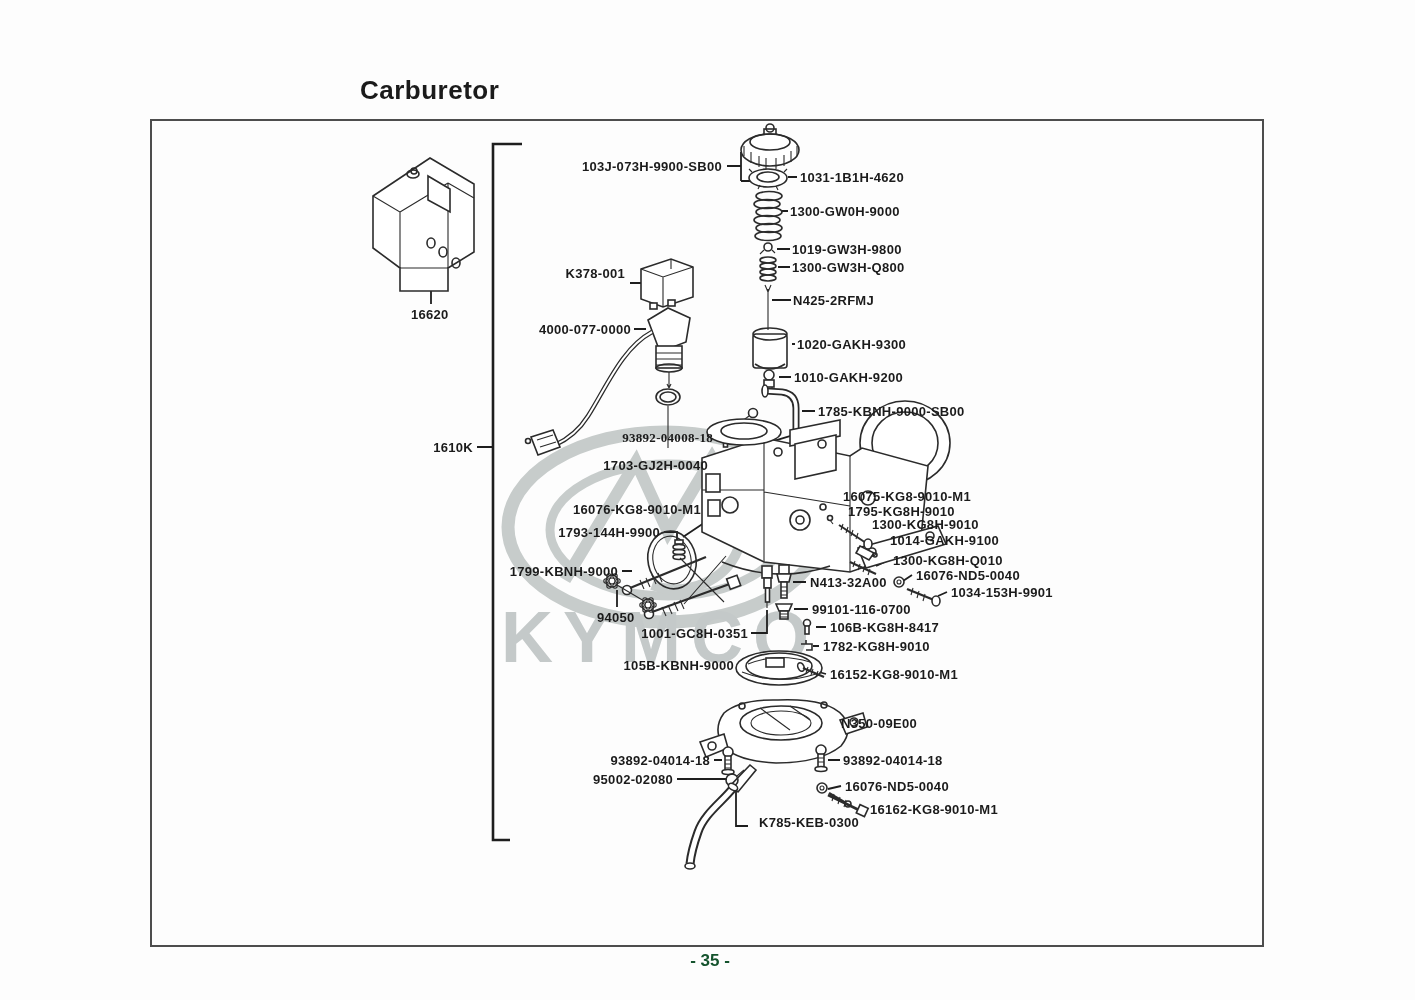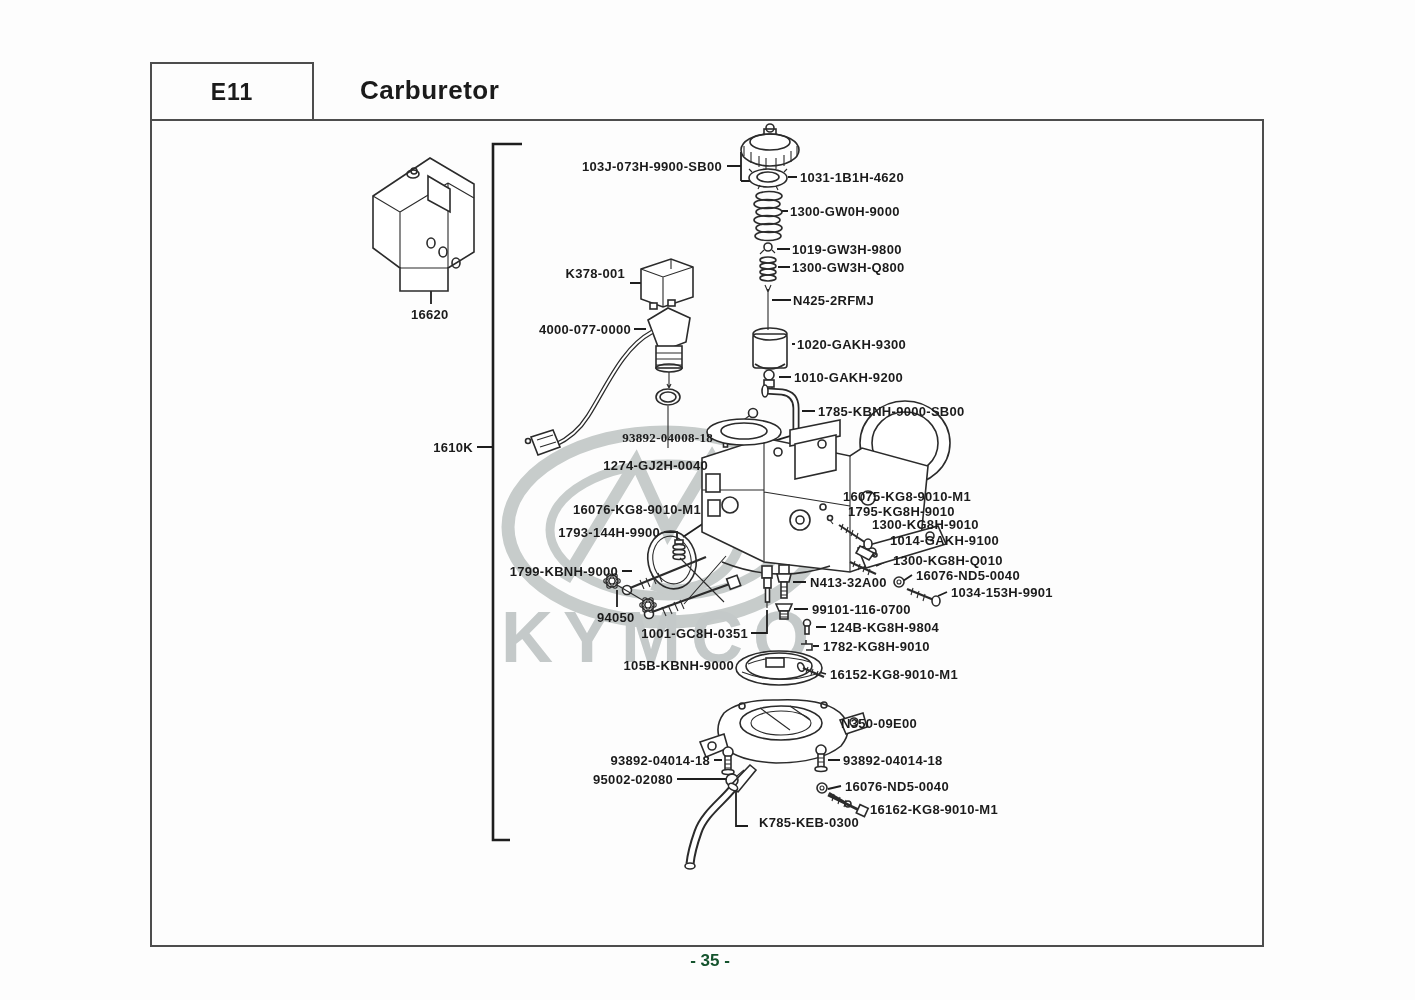--- a/index.html
+++ b/index.html
@@ -20,23 +20,20 @@
   .ld{stroke:#1e1e1e;stroke-width:1.8;fill:none;}
   .wm{stroke:#c7cccb;fill:none;}
   .wmtext{fill:#c4c9c9;font-family:"Liberation Sans",sans-serif;font-weight:bold;}
 </style>
 </head>
 <body>
 
 <div id="page">
 
   <div class="frame" style="left:150px;top:119px;width:1110px;height:824px;"></div>
-  <div class="hdr-code">
-    <span>E11</span>
-  </div>
   <div class="hdr-title">Carburetor</div>
 
   <svg width="1415" height="1000" viewBox="0 0 1415 1000">
 
     <g>
       <ellipse class="wm" cx="665" cy="527" rx="157" ry="95" stroke-width="13"></ellipse>
       <ellipse class="wm" cx="668" cy="530" rx="118" ry="66" stroke-width="9"></ellipse>
       <path class="wm" d="M565,580 L636,462 L668,532 L712,458 L772,562" stroke-width="12"></path>
       <path class="wm" d="M700,470 A56,52 0 1,1 652,585" stroke-width="10"></path>
       <text class="wmtext" x="660" y="662" font-size="72" letter-spacing="10" text-anchor="middle">KYMCO</text>
@@ -286,35 +283,35 @@
   <span class="lbl" style="left:792px;top:260px;">1300-GW3H-Q800</span>
   <span class="lbl" style="left:793px;top:293px;">N425-2RFMJ</span>
   <span class="lbl" style="left:797px;top:337px;">1020-GAKH-9300</span>
   <span class="lbl" style="left:794px;top:370px;">1010-GAKH-9200</span>
   <span class="lbl" style="right:790px;top:266px;">K378-001</span>
   <span class="lbl" style="right:784px;top:322px;">4000-077-0000</span>
   <span class="lbl" style="left:411px;top:307px;">16620</span>
   <span class="lbl" style="right:942px;top:440px;">1610K</span>
   <span class="lbl" style="left:818px;top:404px;">1785-KBNH-9000-SB00</span>
   <span class="lbl" style="right:702px;top:430px;font-family:Liberation Serif, serif;">93892-04008-18</span>
-  <span class="lbl" style="right:707px;top:458px;">1274-GJ2H-0040</span>
+  <span class="lbl" style="right:707px;top:458px;">1703-GJ2H-0040</span>
   <span class="lbl" style="right:714px;top:502px;">16076-KG8-9010-M1</span>
   <span class="lbl" style="right:755px;top:525px;">1793-144H-9900</span>
   <span class="lbl" style="right:797px;top:564px;">1799-KBNH-9000</span>
   <span class="lbl" style="left:597px;top:610px;">94050</span>
   <span class="lbl" style="left:843px;top:489px;">16075-KG8-9010-M1</span>
   <span class="lbl" style="left:848px;top:504px;">1795-KG8H-9010</span>
   <span class="lbl" style="left:872px;top:517px;">1300-KG8H-9010</span>
   <span class="lbl" style="left:890px;top:533px;">1014-GAKH-9100</span>
   <span class="lbl" style="left:893px;top:553px;">1300-KG8H-Q010</span>
   <span class="lbl" style="left:916px;top:568px;">16076-ND5-0040</span>
   <span class="lbl" style="left:951px;top:585px;">1034-153H-9901</span>
   <span class="lbl" style="left:810px;top:575px;">N413-32A00</span>
   <span class="lbl" style="left:812px;top:602px;">99101-116-0700</span>
-  <span class="lbl" style="left:830px;top:620px;">124B-KG8H-9804</span>
+  <span class="lbl" style="left:830px;top:620px;">106B-KG8H-8417</span>
   <span class="lbl" style="left:823px;top:639px;">1782-KG8H-9010</span>
   <span class="lbl" style="right:667px;top:626px;">1001-GC8H-0351</span>
   <span class="lbl" style="right:681px;top:658px;">105B-KBNH-9000</span>
   <span class="lbl" style="left:830px;top:667px;">16152-KG8-9010-M1</span>
   <span class="lbl" style="left:841px;top:716px;">N350-09E00</span>
   <span class="lbl" style="right:705px;top:753px;">93892-04014-18</span>
   <span class="lbl" style="left:843px;top:753px;">93892-04014-18</span>
   <span class="lbl" style="right:742px;top:772px;">95002-02080</span>
   <span class="lbl" style="left:845px;top:779px;">16076-ND5-0040</span>
   <span class="lbl" style="left:870px;top:802px;">16162-KG8-9010-M1</span>

